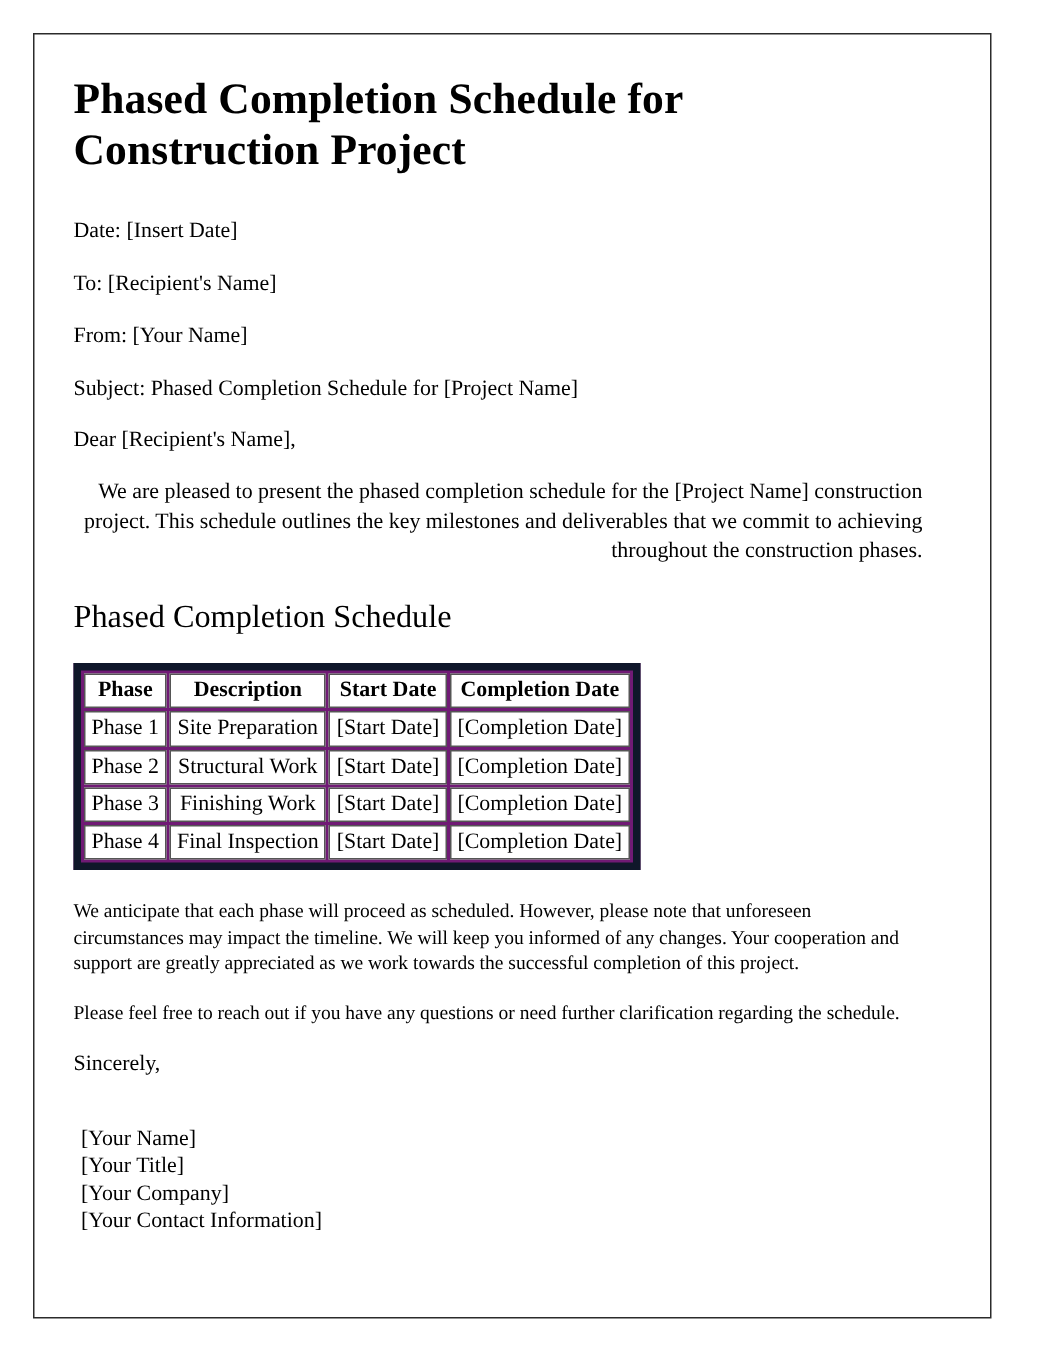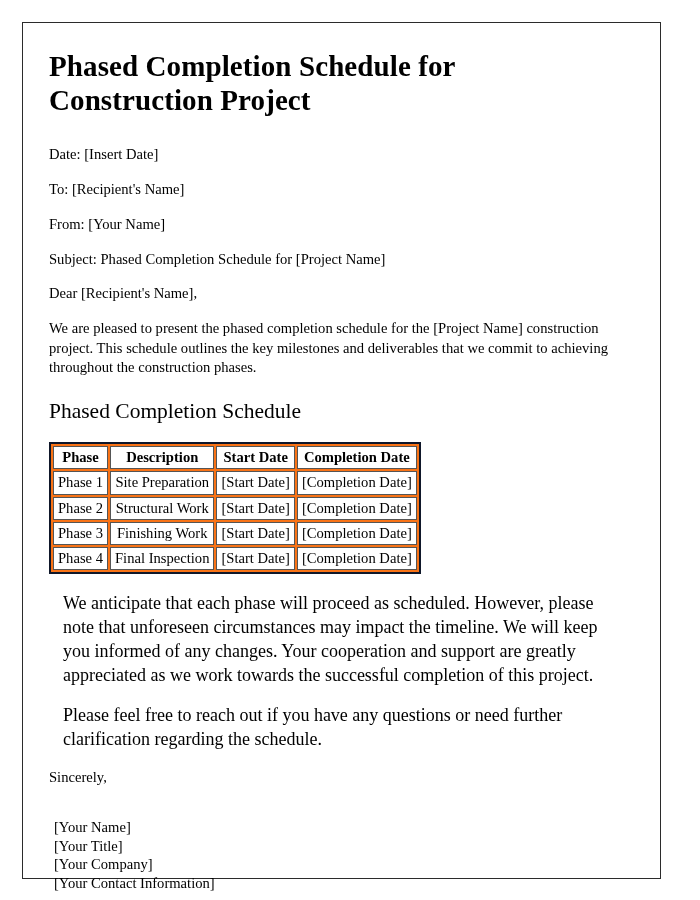--- a/index.html
+++ b/index.html
@@ -44,36 +44,36 @@
     font-size: 14.6px;
     line-height: 1.25;
     margin: 0 0 16.5px 0;
   }
 
   .body-para {
     font-size: 14.6px;
     line-height: 1.33;
     margin: 0 0 16px 0;
     max-width: 566px;
-    text-align: left;
+    text-align: right;
   }
 
   .section-heading {
     font-size: 21.5px;
     font-weight: normal;
     line-height: 1.2;
     margin: 22px 0 17px 0;
   }
 
   
   table.schedule {
     border-collapse: separate;
     border-spacing: 2px;
-    border: 2px solid #0f172a;
-    background: #f97316;
+    border: 5px solid #0f172a;
+    background: #701a75;
     margin: 0 0 18px 0;
   }
   table.schedule th,
   table.schedule td {
     border: 1px solid #555555;
     padding: 1px 4px;
     font-size: 14.6px;
     line-height: 1.32;
     white-space: nowrap;
     background: #ffffff;
@@ -81,23 +81,23 @@
   table.schedule th {
     font-weight: bold;
     text-align: center;
   }
   table.schedule td {
     text-align: center;
     font-weight: normal;
   }
 
   .closing-para {
-    font-size: 18px;
+    font-size: 13px;
     line-height: 1.33;
-    margin: 0 0 16px 14px;
+    margin: 0 0 16px 0;
     max-width: 566px;
   }
 
   .sign-off {
     font-size: 14.6px;
     line-height: 1.25;
     margin: 0 0 32px 0;
   }
 
   .signature-block {

